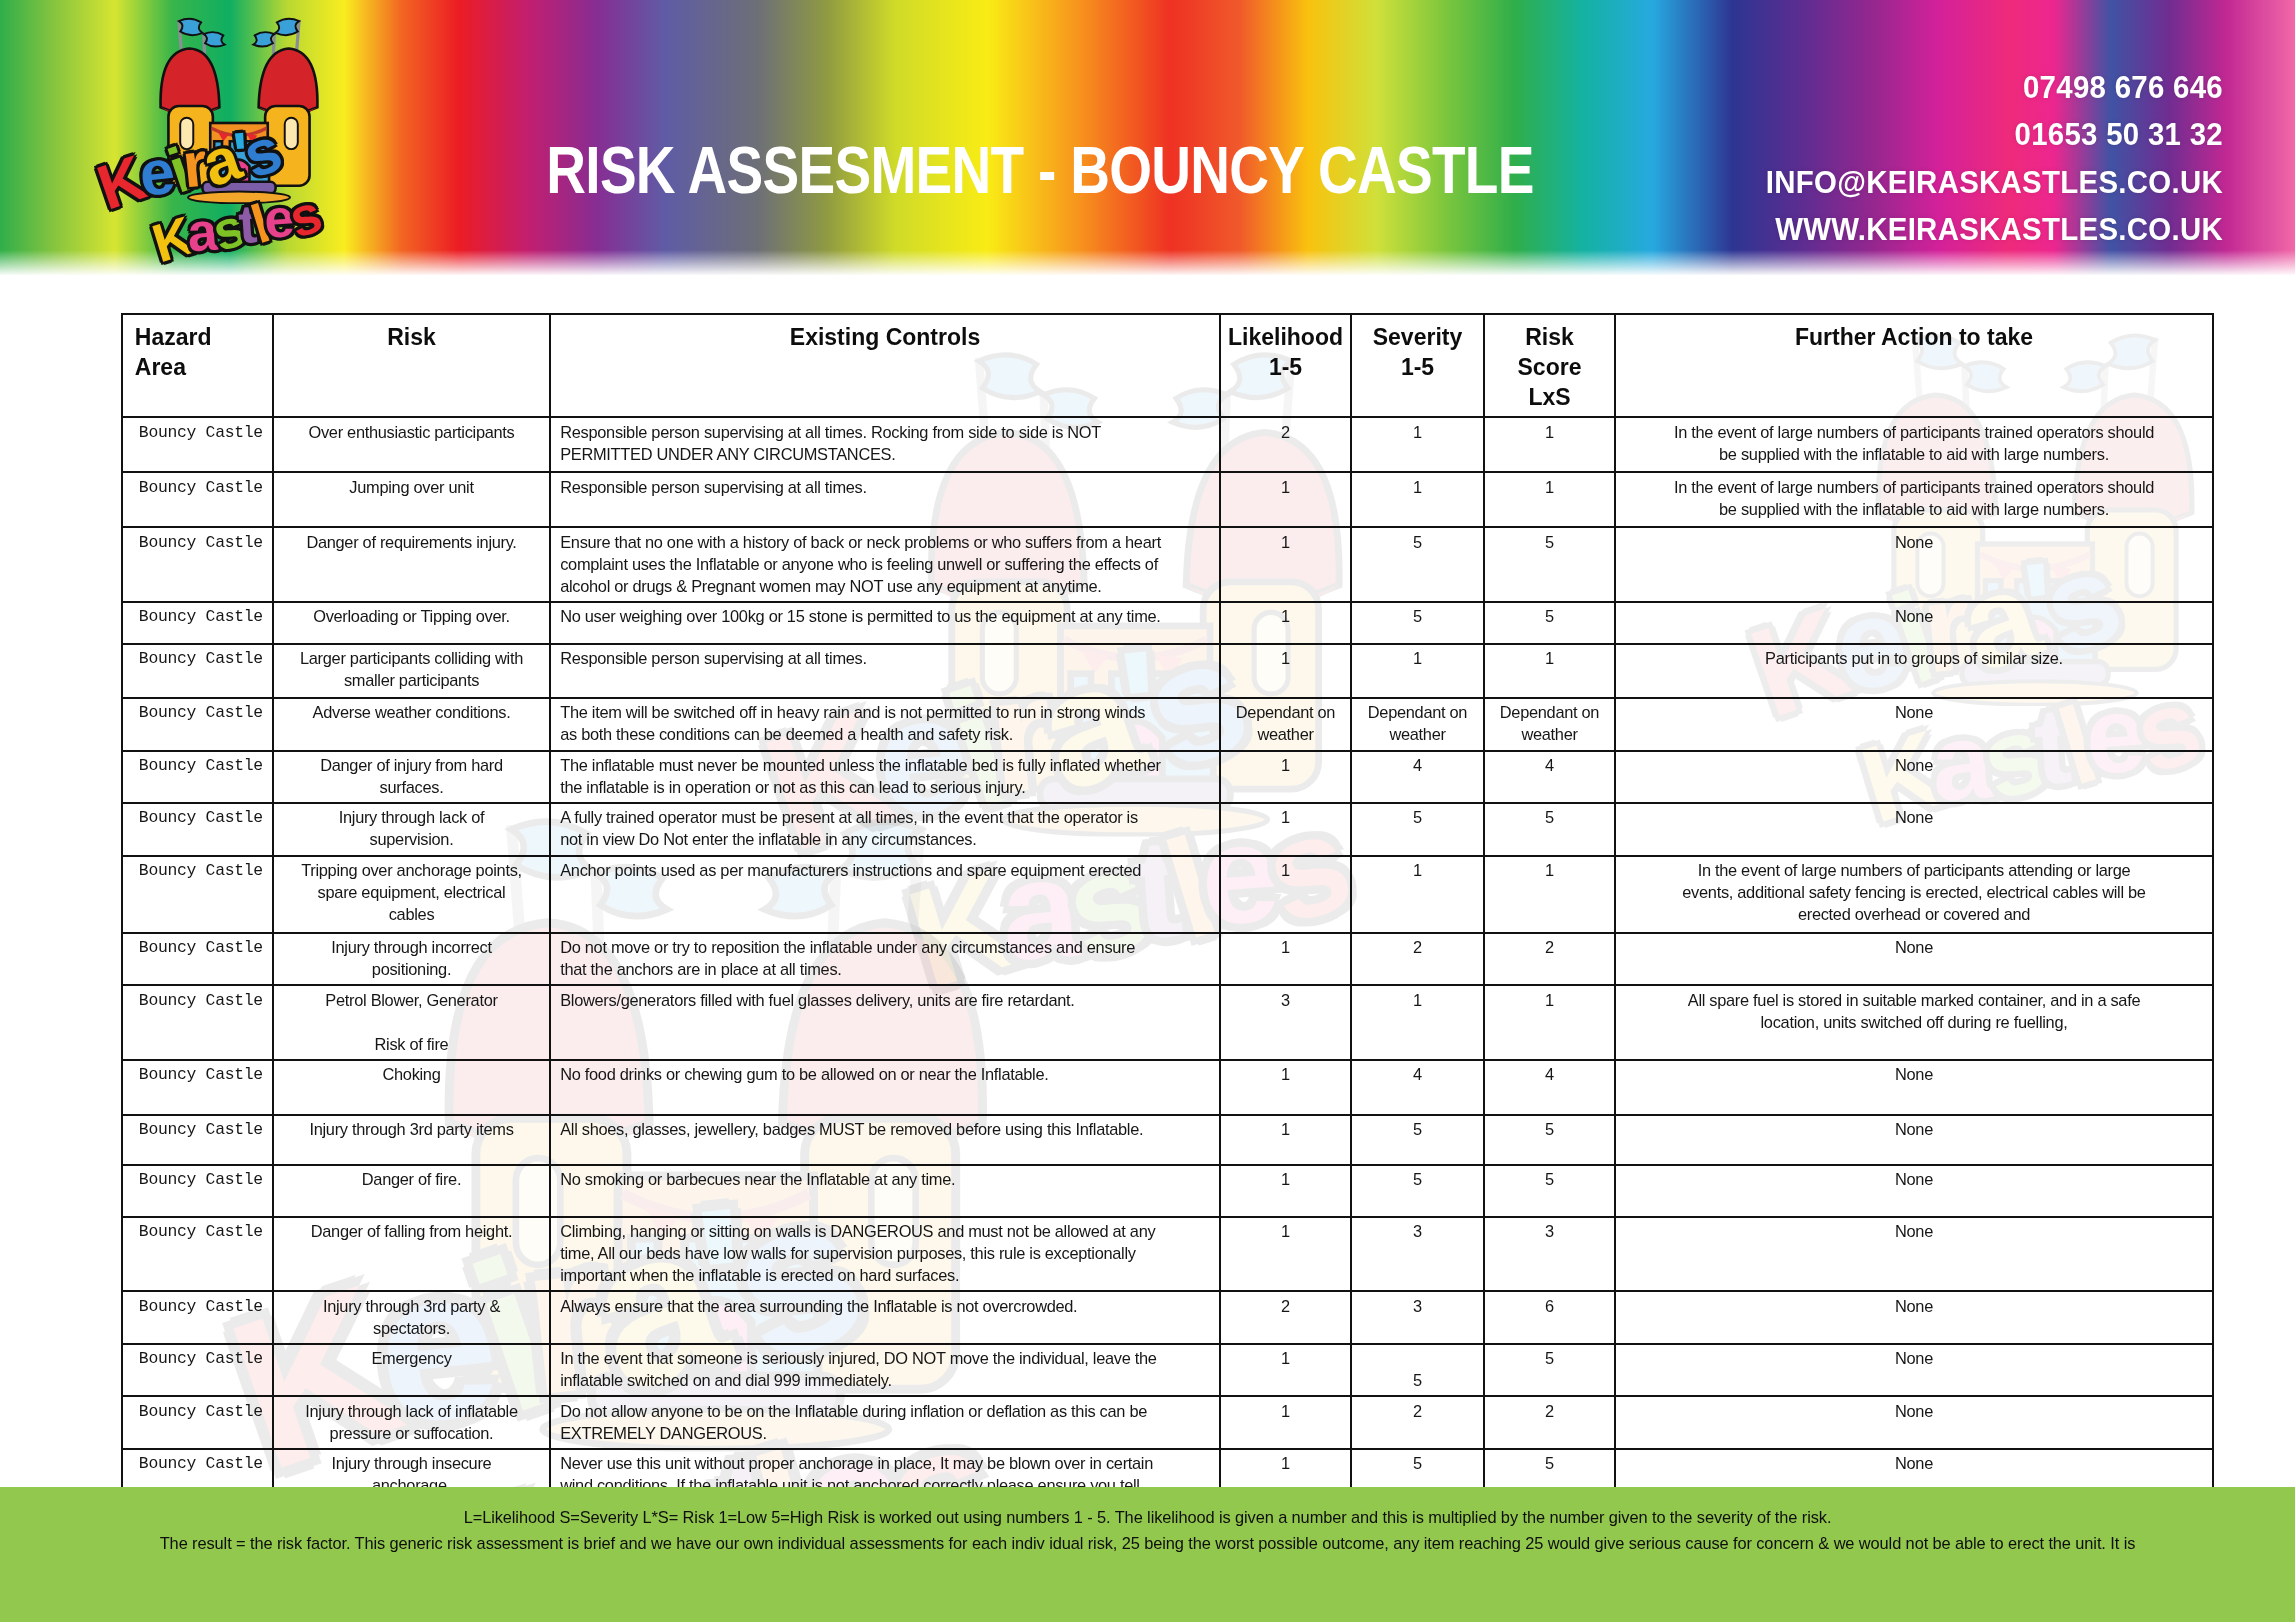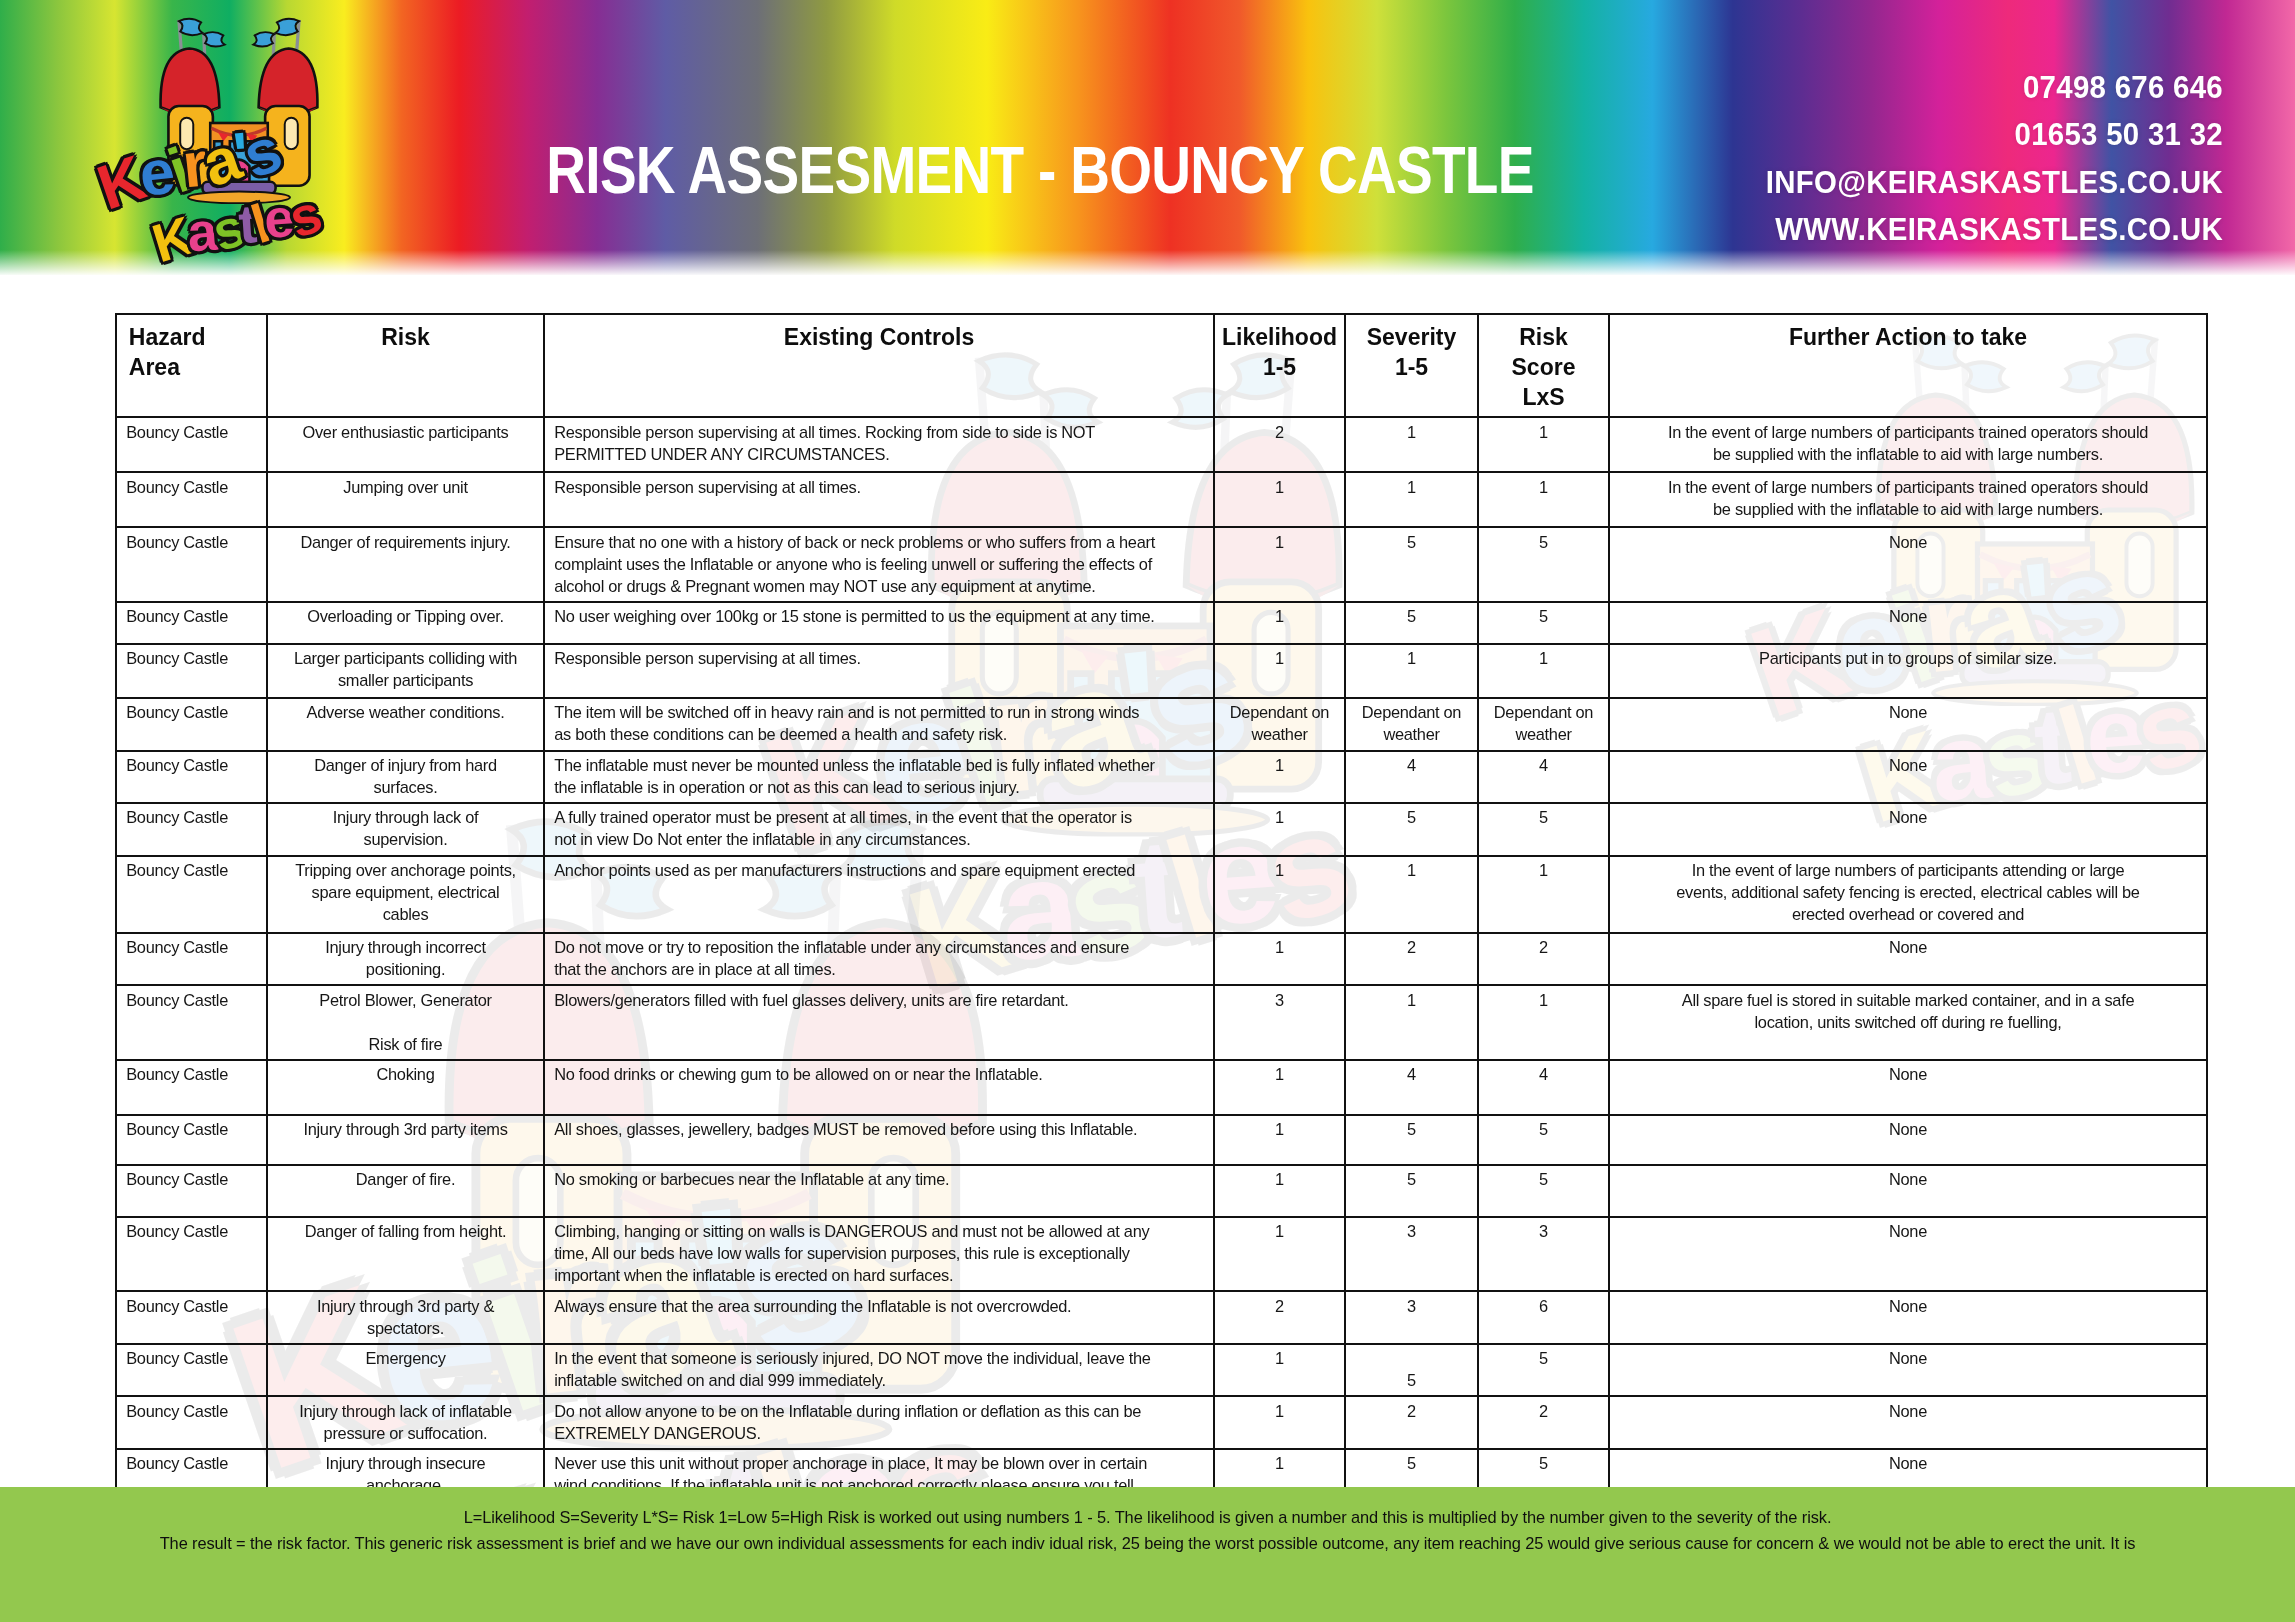--- a/index.html
+++ b/index.html
@@ -51,37 +51,37 @@
   .bubble span:nth-child(even) { transform:rotate(6deg)  translateY(-1.3px); }
   .bubble-line1 { left:5.2px;  top:123px; font-size:63px; transform:rotate(-12deg); }
   .bubble-line2 { left:60px; top:188px; font-size:54px; transform:rotate(-10deg); }
 
   .watermark { z-index:1; pointer-events:none; transform-origin:top left; }
   .wm1 { left:753px; top:327px;  opacity:0.08; transform:scale(2.6); }
   .wm2 { left:216px;  top:785px; opacity:0.08; transform:scale(3.4); }
   .wm3 { left:1741px; top:314px;  opacity:0.07; transform:scale(2.0); }
 
   
-  .table-wrap { position:absolute; left:115px; top:313px; z-index:2; }
+  .table-wrap { position:absolute; left:121px; top:313px; z-index:2; }
   table.risk {
     border-collapse:collapse; table-layout:fixed; width:2091px;
     border:2.6px solid #111111; background:transparent;
   }
   table.risk th, table.risk td { border-left:2px solid #111; border-right:2px solid #111;
     border-top:2.6px solid #111; border-bottom:2.6px solid #111; }
   table.risk th {
     font-size:23px; font-weight:700; text-align:center; vertical-align:top;
     padding:7.9px 5.2px 3.9px; white-space:pre-line; line-height:1.3; color:#0d0d0d;
   }
   table.risk th.h-hazard { text-align:left; padding-left:11.8px; }
   table.risk td {
     font-size:16.4px; line-height:1.34; letter-spacing:-0.3px; color:#161616;
     padding:3.3px 9.2px 3.3px; vertical-align:top; white-space:pre-line;
   }
-  td.c-hazard   { vertical-align:middle; text-align:left; padding-left:11.8px; white-space:normal; }
+  td.c-hazard   { vertical-align:middle; text-align:right; padding-left:11.8px; white-space:normal;font-family:Liberation Mono, monospace; }
   td.c-risk     { text-align:center; }
   td.c-controls { text-align:left; padding-left:10.5px; padding-right:3.9px;border-radius:19px; }
   td.c-num      { text-align:center; padding-left:2.6px; padding-right:2.6px; }
   td.c-action   { text-align:center; padding-left:7.9px; padding-right:7.9px;margin-left:35px; }
 
   
   .footer {
     position:absolute; left:0; top:1487px; width:2295px; height:147px; z-index:3;
     background:var(--footer-green, #93c84e);
   }

